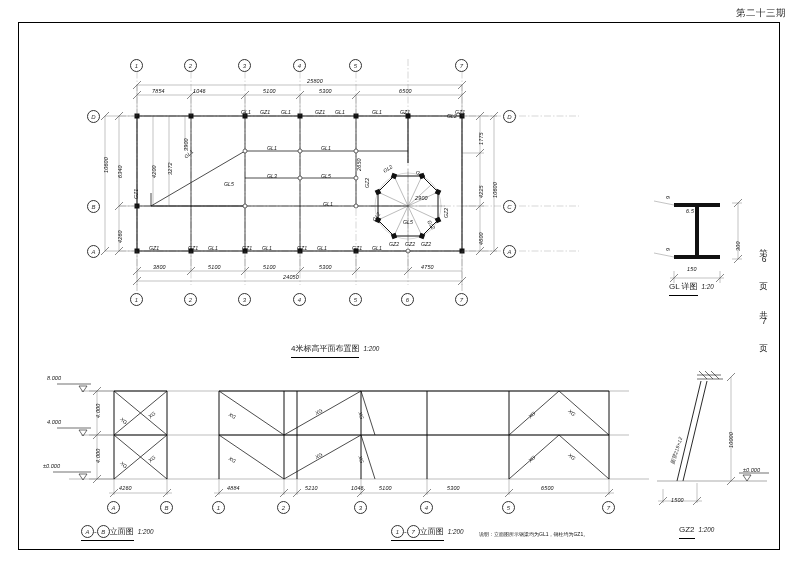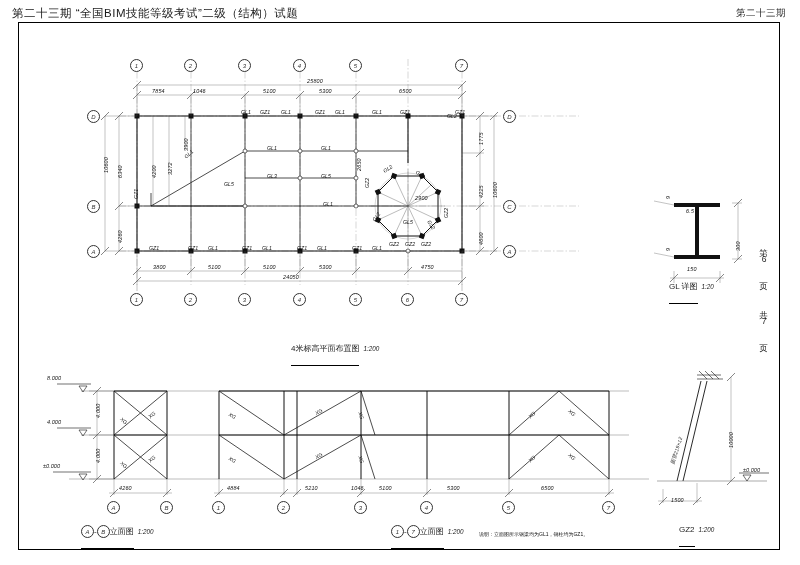--- a/index.html
+++ b/index.html
@@ -18,35 +18,34 @@
   .pagemark{position:absolute;right:2px;top:210px;width:26px;
             font-size:8.5px;line-height:12px;text-align:center;}
   .pagemark div{writing-mode:vertical-rl;text-orientation:upright;letter-spacing:1px;
                 height:52px;margin:0 auto;}
   .pagemark .gap{height:10px;}
   
   .t{position:absolute;font-size:5.2px;line-height:6px;white-space:nowrap;color:#111;}
   .t.dim{font-size:5.4px;font-style:italic;letter-spacing:.2px;}
   .t.lbl{font-size:5.2px;font-style:italic;}
   .ttl{position:absolute;font-size:8px;white-space:nowrap;}
-  .ttl u{text-decoration:none;border-bottom:1.1px solid #000;padding-bottom:12px;}
+  .ttl u{text-decoration:none;border-bottom:1.1px solid #000;padding-bottom:4px;}
   .ttl .sc{font-size:6.3px;font-style:italic;margin-left:4px;}
   .bub{position:absolute;width:13px;height:13px;border:.8px solid #333;border-radius:50%;
        font-size:6px;font-style:italic;display:flex;align-items:center;justify-content:center;
        background:#fff;color:#333;box-sizing:border-box;}
   svg{position:absolute;left:0;top:0;overflow:visible;}
   .lvl{position:absolute;font-size:5.6px;font-style:italic;white-space:nowrap;}
 </style>
 </head>
 <body>
 
 <div class="sheet">
 
   <div class="hdr">
-    <div class="hdr-title">第二十三期 “全国BIM技能等级考试”二级（结构）试题</div>
     <div class="hdr-org">第二十三期</div>
   </div>
 
   <div class="frame">
     <div class="frame-inner">
 
       <div class="pagemark">
         <div>第 6 页</div>
         <div class="gap"></div>
         <div>共 7 页</div>

